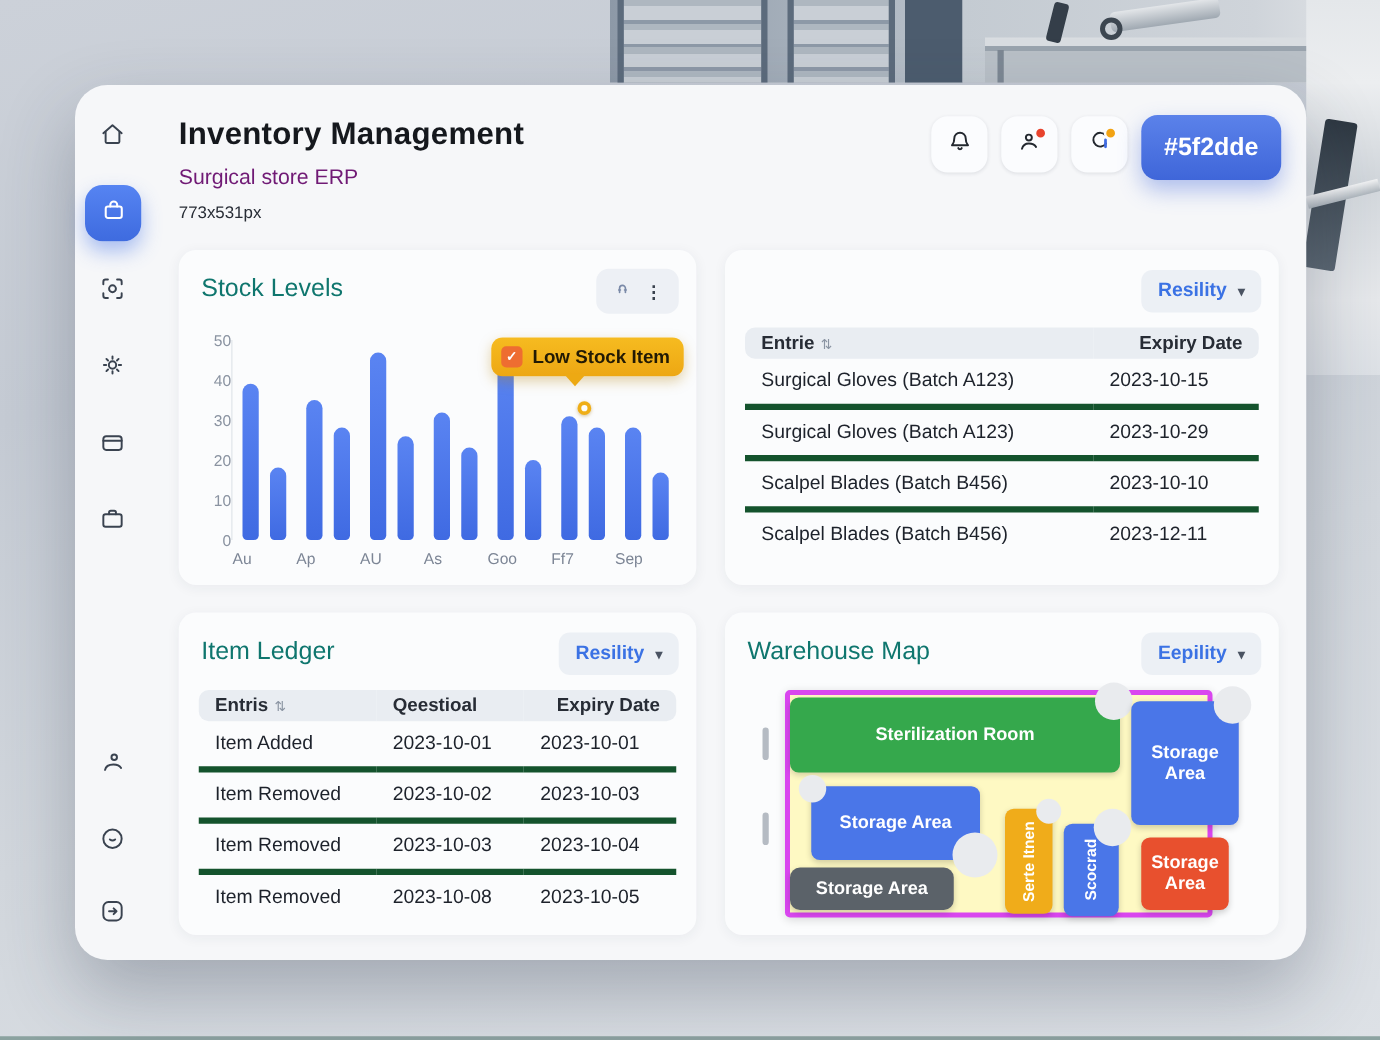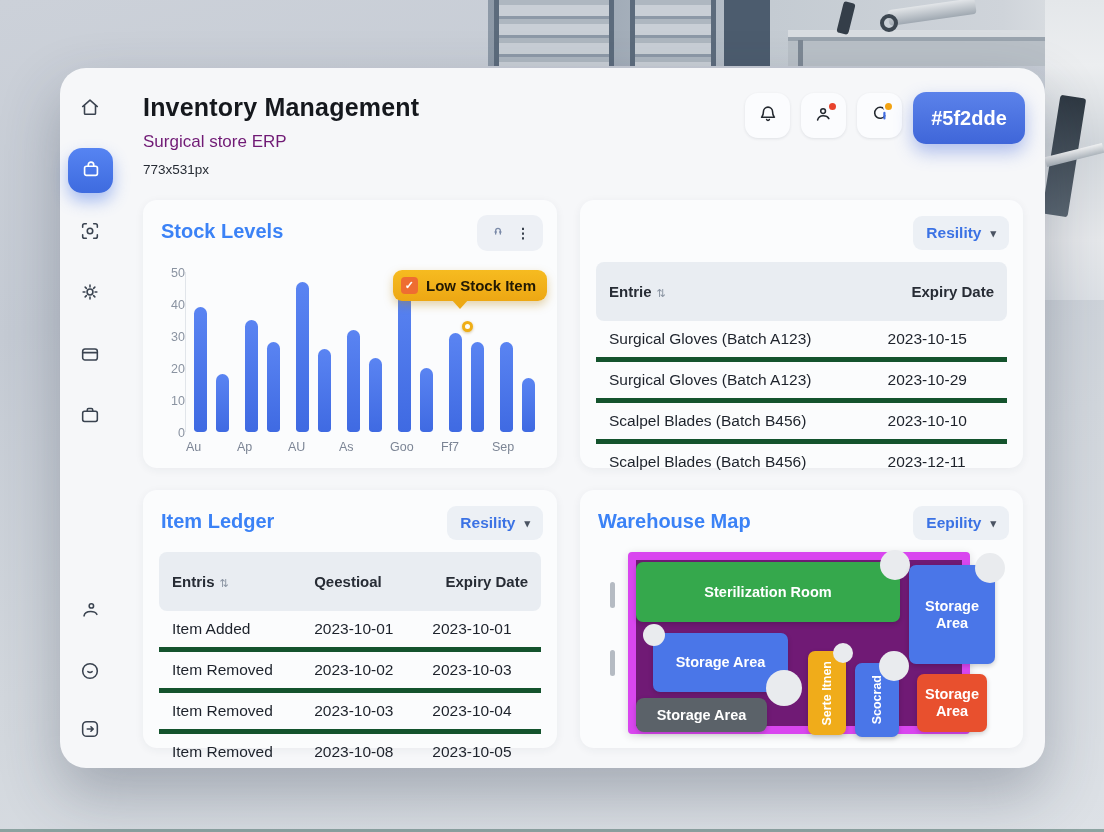--- a/index.html
+++ b/index.html
@@ -63,21 +63,21 @@
   .color-btn { position:absolute; left:853px; top:24px; width:112px; height:52px; border-radius:13px;
     background:linear-gradient(180deg,#5b82ea,#3f66d9); box-shadow:0 8px 18px rgba(64,102,217,.4);
     color:#fff; font-size:20px; font-weight:600; display:flex; align-items:center; justify-content:center; cursor:pointer; }
 
   
   .panel { position:absolute; background:#fbfcfd; border-radius:14px; box-shadow:0 2px 10px rgba(40,50,70,.06); }
   .panel-stock     { left:83px;  top:132px; width:414px; height:268px; }
   .panel-batch     { left:520px; top:132px; width:443px; height:268px; }
   .panel-ledger    { left:83px;  top:422px; width:414px; height:258px; }
   .panel-warehouse { left:520px; top:422px; width:443px; height:258px; }
-  .panel-title { position:absolute; left:18px; top:20px; font-size:20px; font-weight:700; color:#3b82f6; }
+  .panel-title { position:absolute; left:18px; top:20px; font-size:20px; font-weight:400; color:#0f766e; }
 
   .menu-pill { position:absolute; right:14px; top:15px; width:66px; height:36px; background:#edf0f5;
     border-radius:10px; display:flex; align-items:center; justify-content:center; gap:10px;
     color:#7b8aa6; cursor:pointer; }
   .menu-pill svg { width:16px; height:16px; }
   .kebab { color:#39414d; font-size:14px; font-weight:700; }
 
   .filter-pill { position:absolute; right:14px; top:16px; height:34px; padding:0 13px; background:#ecf0f5;
     border-radius:9px; display:flex; align-items:center; gap:9px; font-size:15.5px; font-weight:600;
     color:#3b72e4; cursor:pointer; }
@@ -97,33 +97,33 @@
   .alert-tip::after { content:''; position:absolute; bottom:-8px; left:58px; border:9px solid transparent;
     border-top:10px solid #eda913; border-bottom:0; }
   .alert-check { width:17px; height:17px; border-radius:4px; background:#ee6d31; color:#fff; font-size:11px;
     display:flex; align-items:center; justify-content:center; font-weight:700; }
   .alert-marker { position:absolute; left:319px; top:121px; width:11px; height:11px; border:3.5px solid #efae16;
     border-radius:50%; background:#fdfdfa; box-shadow:0 1px 3px rgba(160,110,0,.4); }
 
   
   .tbl-wrap { position:absolute; left:16px; right:16px; top:62px; }
   table { width:100%; border-collapse:collapse; font-size:15.5px; color:#1d222b; }
-  thead th { background:#e9edf2; font-weight:600; font-size:15px; text-align:left; padding:21px 13px; color:#272c35; }
+  thead th { background:#e9edf2; font-weight:600; font-size:15px; text-align:left; padding:4px 13px; color:#272c35; }
   thead th:first-child { border-radius:8px 0 0 8px; }
   thead th:last-child { border-radius:0 8px 8px 0; text-align:right; }
   tbody td { padding:9px 13px; border-bottom:5px solid #14532d; font-weight:500; }
   tbody tr:last-child td { border-bottom:none; }
   td.num, th.num { text-align:left; }
   .sort-glyph { font-size:11px; color:#8a94a2; margin-left:5px; font-weight:400; }
   .ledger-table thead th:nth-child(2) { text-align:left; }
   .ledger-table td:nth-child(2) { text-align:left; }
 
   
-  .map { position:absolute; left:48px; top:62px; width:342px; height:182px; background:#701a75;
-    border:8px solid #d946ef; border-radius:4px; box-shadow:0 2px 8px rgba(0,0,0,.14); }
+  .map { position:absolute; left:48px; top:62px; width:342px; height:182px; background:#fef9c3;
+    border:4px solid #d946ef; border-radius:4px; box-shadow:0 2px 8px rgba(0,0,0,.14); }
   .map-mark { position:absolute; width:5px; height:26px; border-radius:3px; background:#b5bbc3; left:30px; }
   .map-mark-1 { top:92px; } .map-mark-2 { top:160px; }
   .zone { position:absolute; color:#fff; display:flex; align-items:center; justify-content:center;
     border-radius:7px; box-shadow:0 2px 5px rgba(0,0,0,.18); text-align:center; cursor:pointer; }
   .zone-label { font-size:14.5px; font-weight:600; line-height:1.15; padding:2px; }
   .zone-0 { left:0;     top:2px;   width:264px; height:60px; }
   .zone-1 { left:273px; top:5px;   width:86px;  height:99px; }
   .zone-2 { left:17px;  top:73px;  width:135px; height:59px; }
   .zone-3 { left:0;     top:138px; width:131px; height:34px; border-radius:8px; }
   .zone-4 { left:172px; top:91px;  width:38px;  height:84px; }

